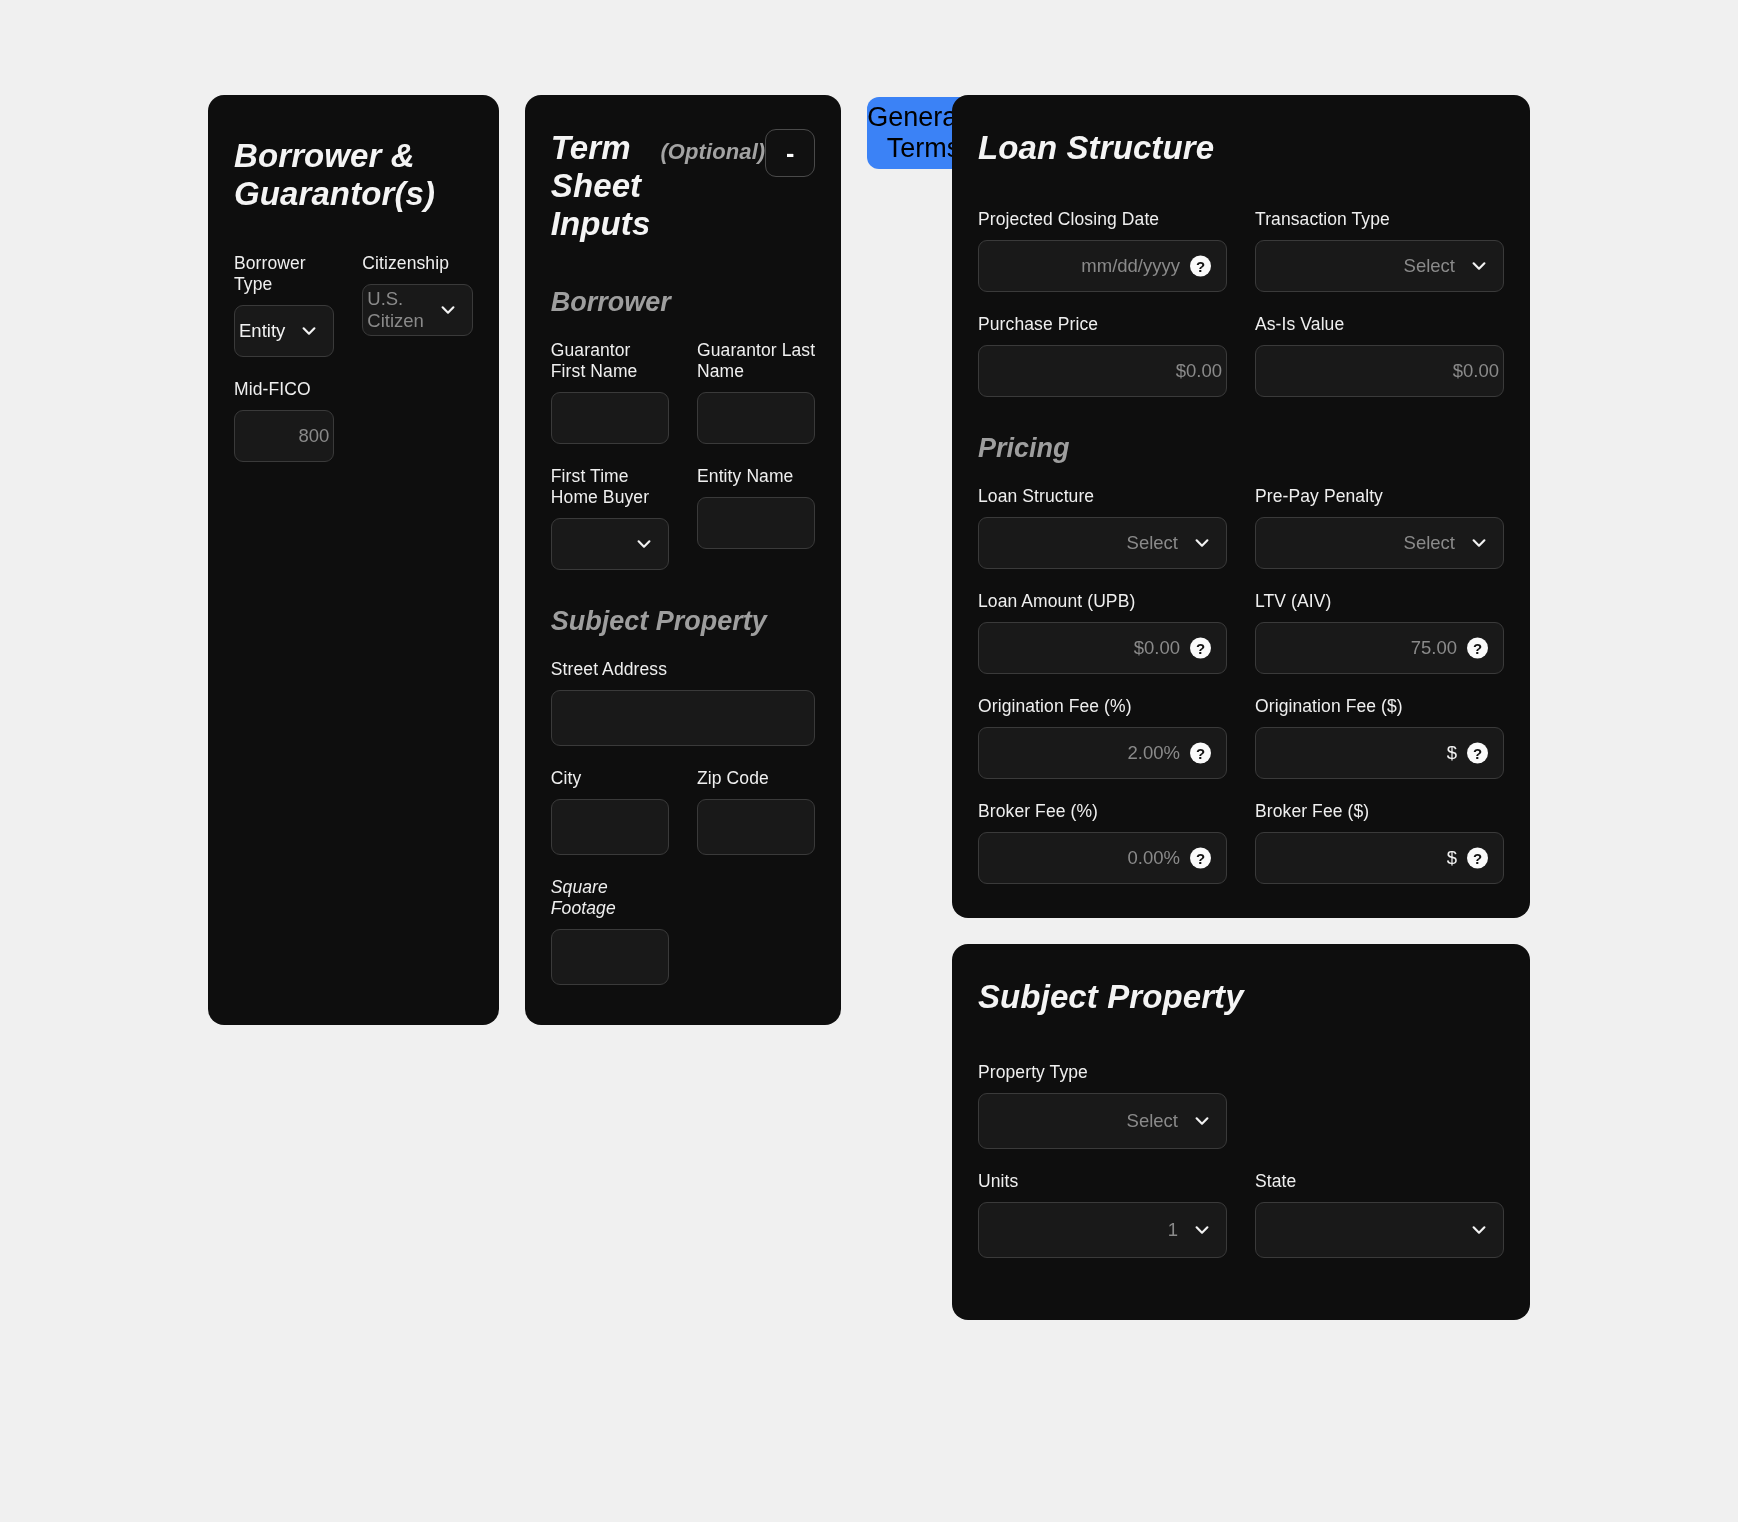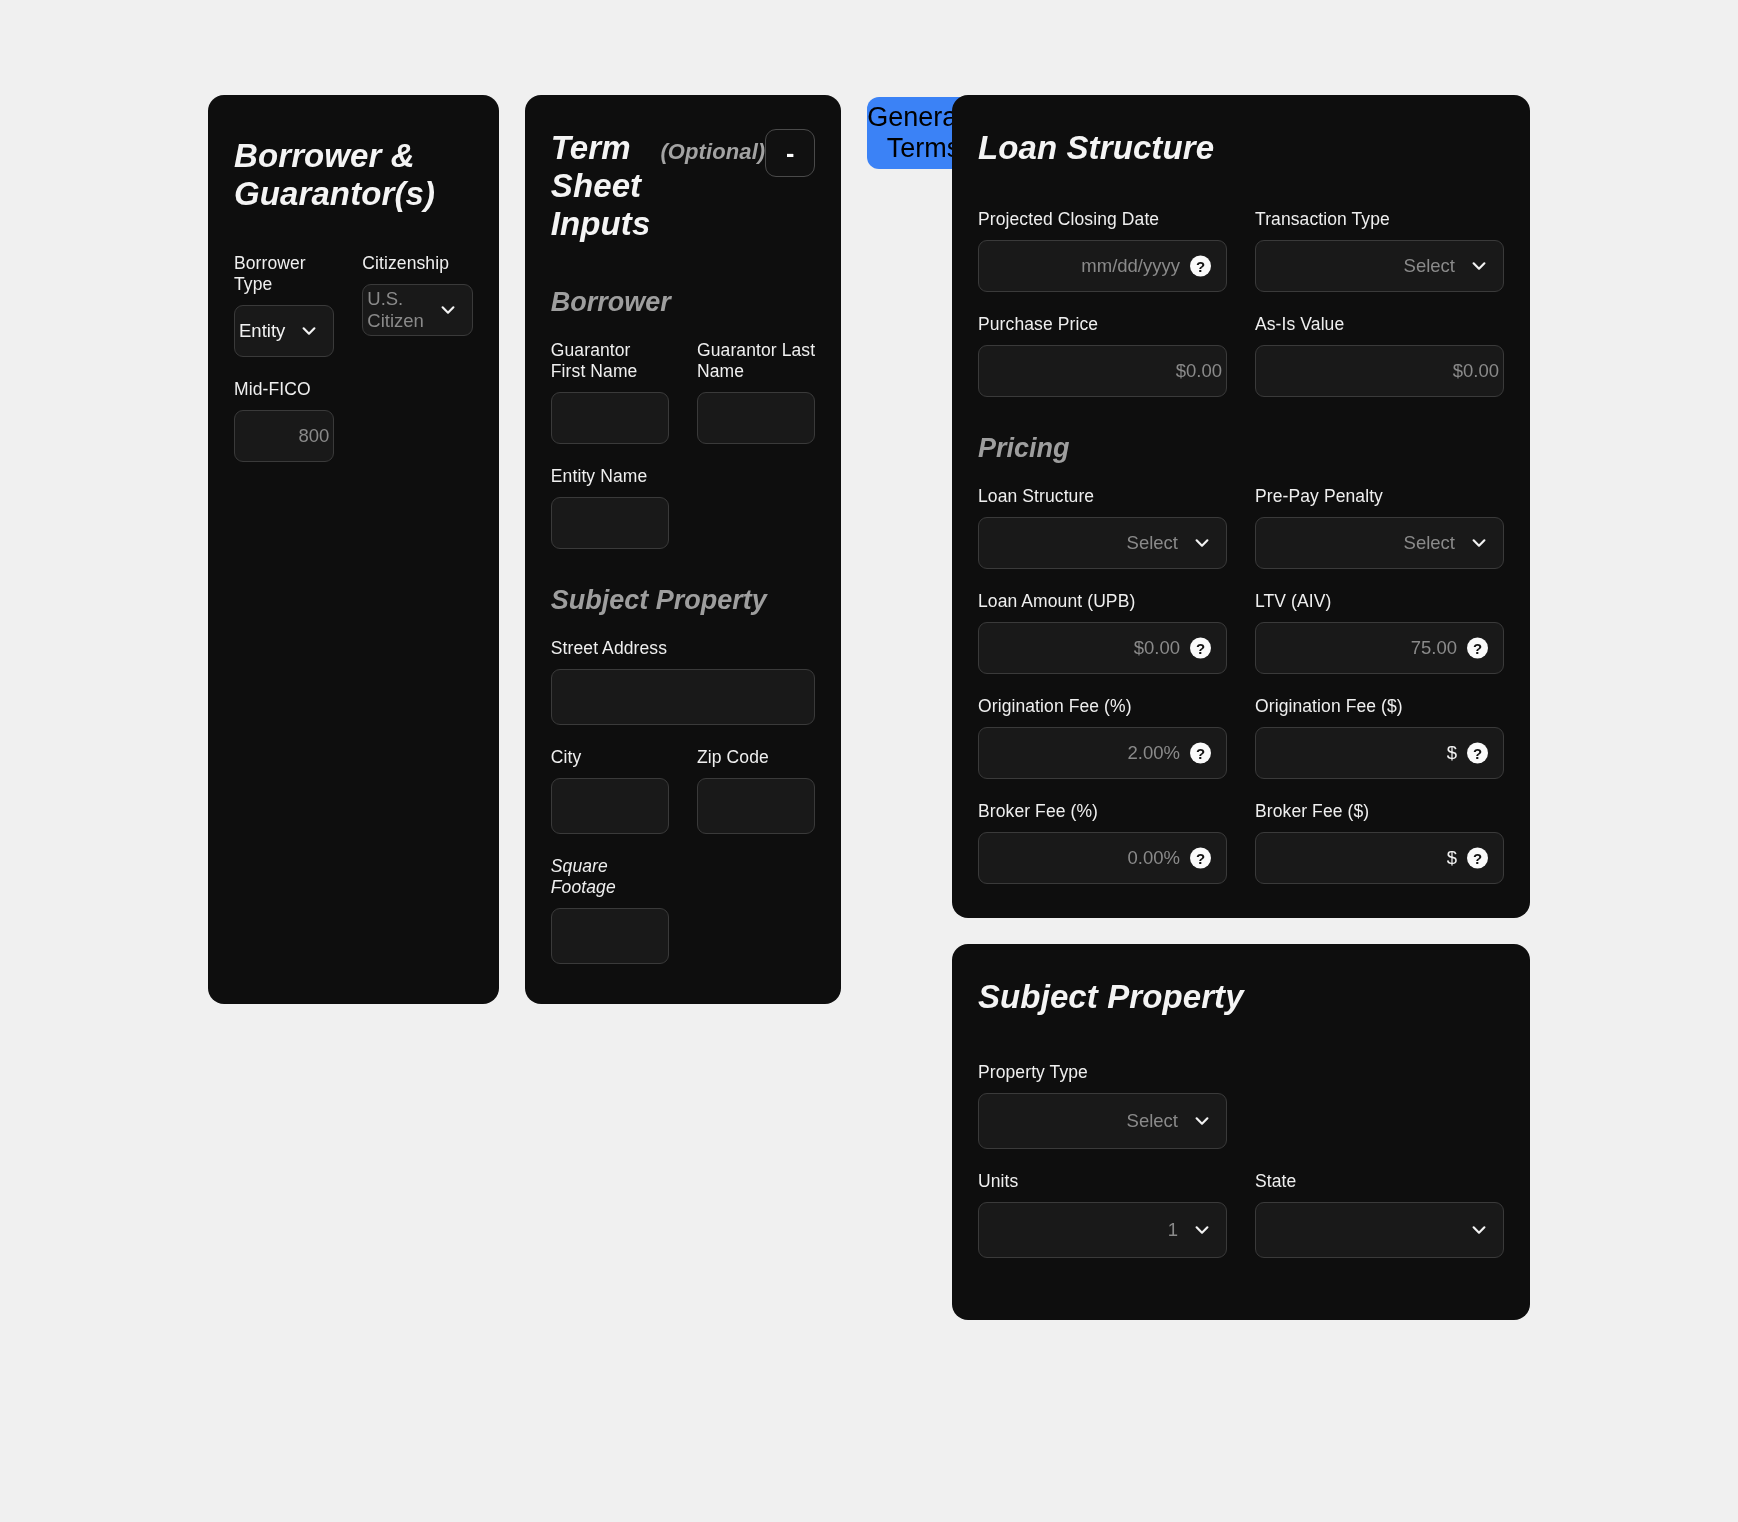--- a/index.html
+++ b/index.html
@@ -220,20 +220,31 @@
             </div>
           </div>
           <div class="field">
             <span class="label">Guarantor Last Name</span>
             <div class="control">
               <span class="val"></span>
             </div>
           </div>
 
           <div class="field">
+            <span class="label">First Time Home Buyer</span>
+            <div class="control select">
+              <span class="val"></span>
+              <span class="chev">
+                <svg viewBox="0 0 20 20" fill="none" stroke="#f2f2f2" stroke-width="2.4" stroke-linecap="round" stroke-linejoin="round">
+                    <path d="M4 7 L10 13 L16 7"></path>
+                  </svg>
+              </span>
+            </div>
+          </div>
+          <div class="field">
             <span class="label">Entity Name</span>
             <div class="control">
               <span class="val"></span>
             </div>
           </div>
         </div>
 
         <div class="section-sub mt-gap">Subject Property</div>
 
         <div class="grid2">

